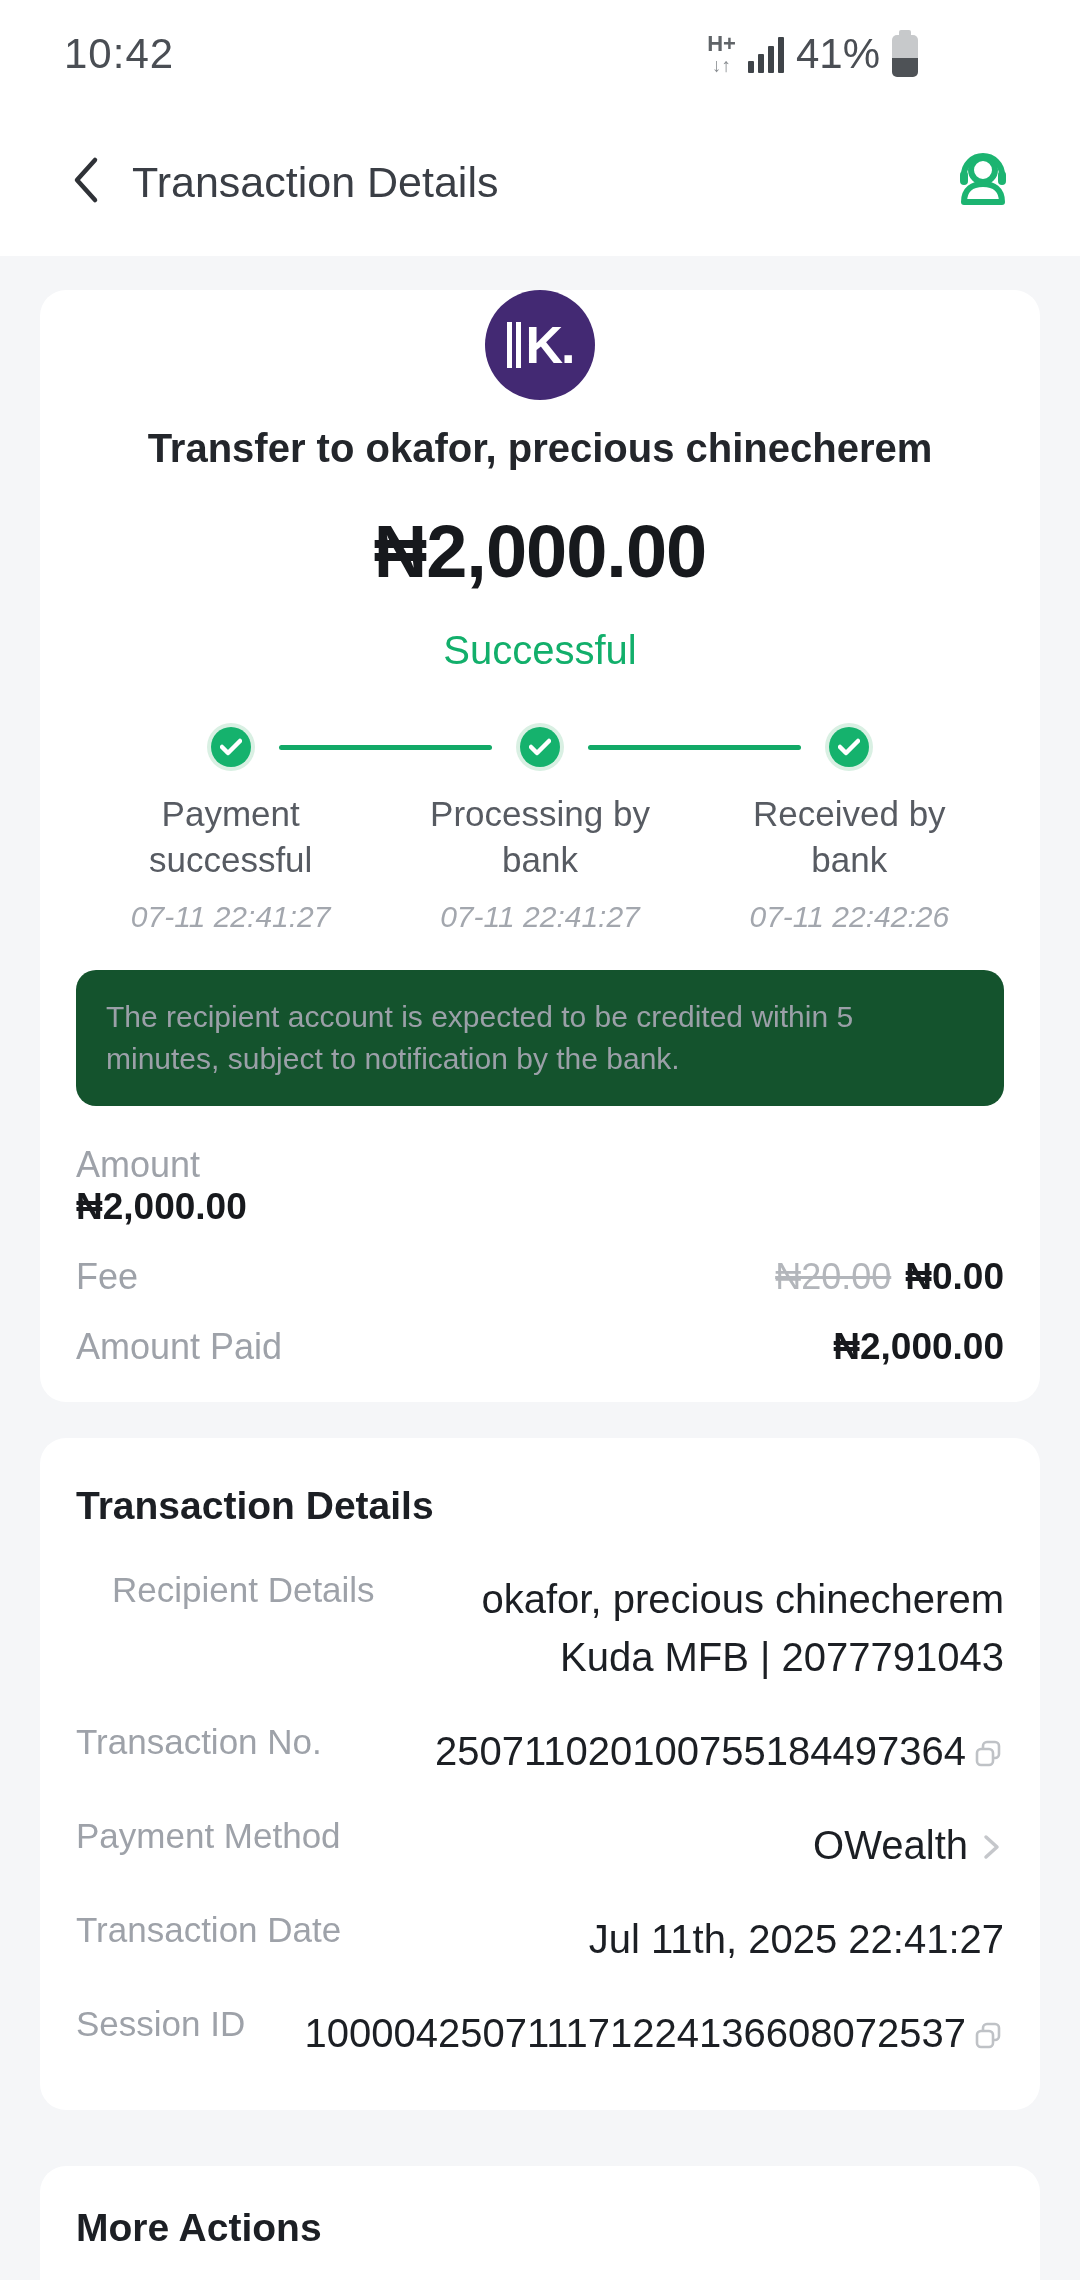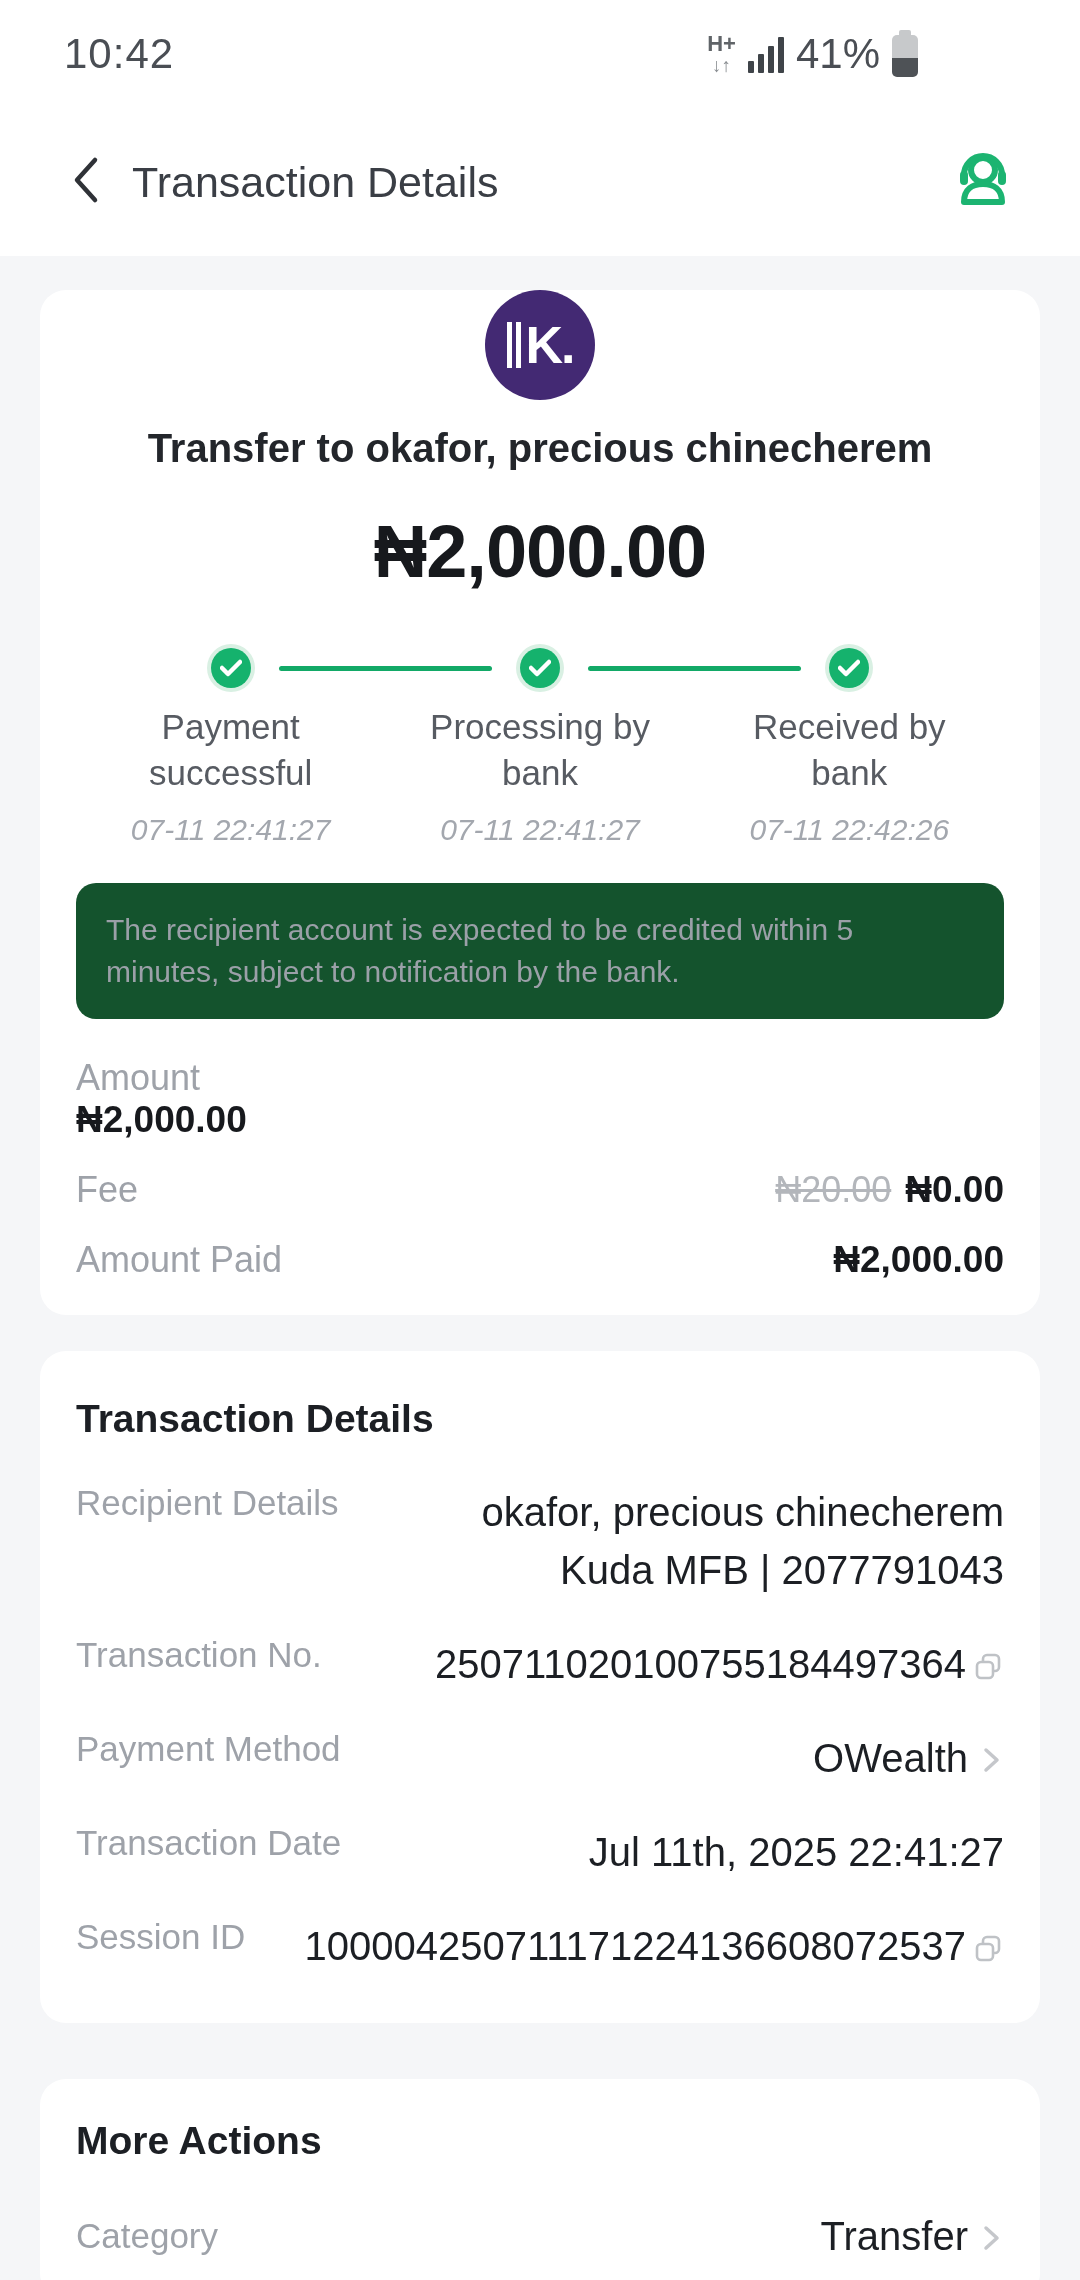--- a/index.html
+++ b/index.html
@@ -49,41 +49,41 @@
   .txn-status { margin-top:34px; text-align:center; font-size:40px; color:#12AF6B; }
 
   .stepper { margin-top:50px; position:relative; }
   .dots { display:flex; }
   .dot-col { flex:1; display:flex; justify-content:center; }
   .dot-outer { width:48px; height:48px; border-radius:50%; background:#D9F0E3; display:flex; align-items:center; justify-content:center; }
   .dot-inner { width:40px; height:40px; border-radius:50%; background:#15B26D; display:flex; align-items:center; justify-content:center; }
   .step-line { position:absolute; top:22px; height:5px; background:#12A967; border-radius:3px; }
   .line-1 { left:calc(16.67% + 48px); width:calc(33.33% - 96px); }
   .line-2 { left:calc(50% + 48px);    width:calc(33.33% - 96px); }
-  .step-labels { display:flex; margin-top:12px; }
+  .step-labels { display:flex; margin-top:20px; }
   .step-labels .lbl { flex:1; text-align:center; font-size:35px; color:#575B62; line-height:1.3; }
   .step-labels .lbl span { display:inline-block; max-width:230px; }
   .step-times { display:flex; margin-top:18px;font-style:italic; }
   .step-times .tm { flex:1; text-align:center; font-size:30px; color:#A3A7AE; }
 
   .note-box { margin-top:36px; background:#14532d; border-radius:20px; padding:26px 30px; font-size:30px; color:#9BA0A8; line-height:1.4; }
 
   .amt-rows { margin-top:38px; }
   .amt-row { display:flex; justify-content:space-between; align-items:baseline; margin-top:28px; }
   .amt-row:first-child { margin-top:0;flex-direction:column; }
   .amt-label { font-size:36px; color:#9EA2A9; }
   .amt-value { font-size:37px; font-weight:700; color:#17191D; }
   .amt-old { font-size:36px; color:#B3B6BB; text-decoration:line-through; margin-right:14px; font-weight:400; }
 
   
   .card-details { margin-top:36px; padding:46px 36px 48px; }
   .section-title { font-size:39px; font-weight:700; color:#1C1F24; }
   .d-rows { margin-top:42px; }
   .d-row { display:flex; justify-content:space-between; align-items:flex-start; margin-top:36px; }
-  .d-row:first-child { margin-top:0; }
+  .d-row:first-child { margin-top:0;margin-left:36px; }
   .d-label { font-size:35px; color:#9EA2A9; white-space:nowrap; }
   .d-value { font-size:40px; color:#1C1F24; font-weight:500; text-align:right; line-height:1.45; display:flex; align-items:center; justify-content:flex-end; flex-wrap:wrap; }
   .d-value .two-line { display:block; }
   .copy-ic { margin-left:6px; display:inline-flex; position:relative; top:3px; }
   .chev { margin-left:10px; display:inline-flex; position:relative; top:2px; }
 
   
   .card-more { margin-top:56px; padding:40px 36px 34px; }
   .ma-row { display:flex; justify-content:space-between; align-items:center; margin-top:44px; }
 </style>
@@ -139,20 +139,21 @@
     <div class="card card-summary">
       <div class="bank-logo">
         <span class="bars">
             <i></i>
             <i></i>
           </span>
         <span class="ktext">K.</span>
       </div>
       <div class="transfer-title">Transfer to okafor, precious chinecherem</div>
       <div class="big-amount">₦2,000.00</div>
+      <div class="txn-status">Successful</div>
 
       <div class="stepper">
         <div class="step-line line-1"></div>
         <div class="step-line line-2"></div>
         <div class="dots">
           <div class="dot-col">
               <div class="dot-outer">
                 <div class="dot-inner">
             <svg width="22" height="18" viewBox="0 0 22 18">
                     <polyline points="2,9 8,15 20,3" fill="none" stroke="#fff" stroke-width="4.5" stroke-linecap="round" stroke-linejoin="round"></polyline>

